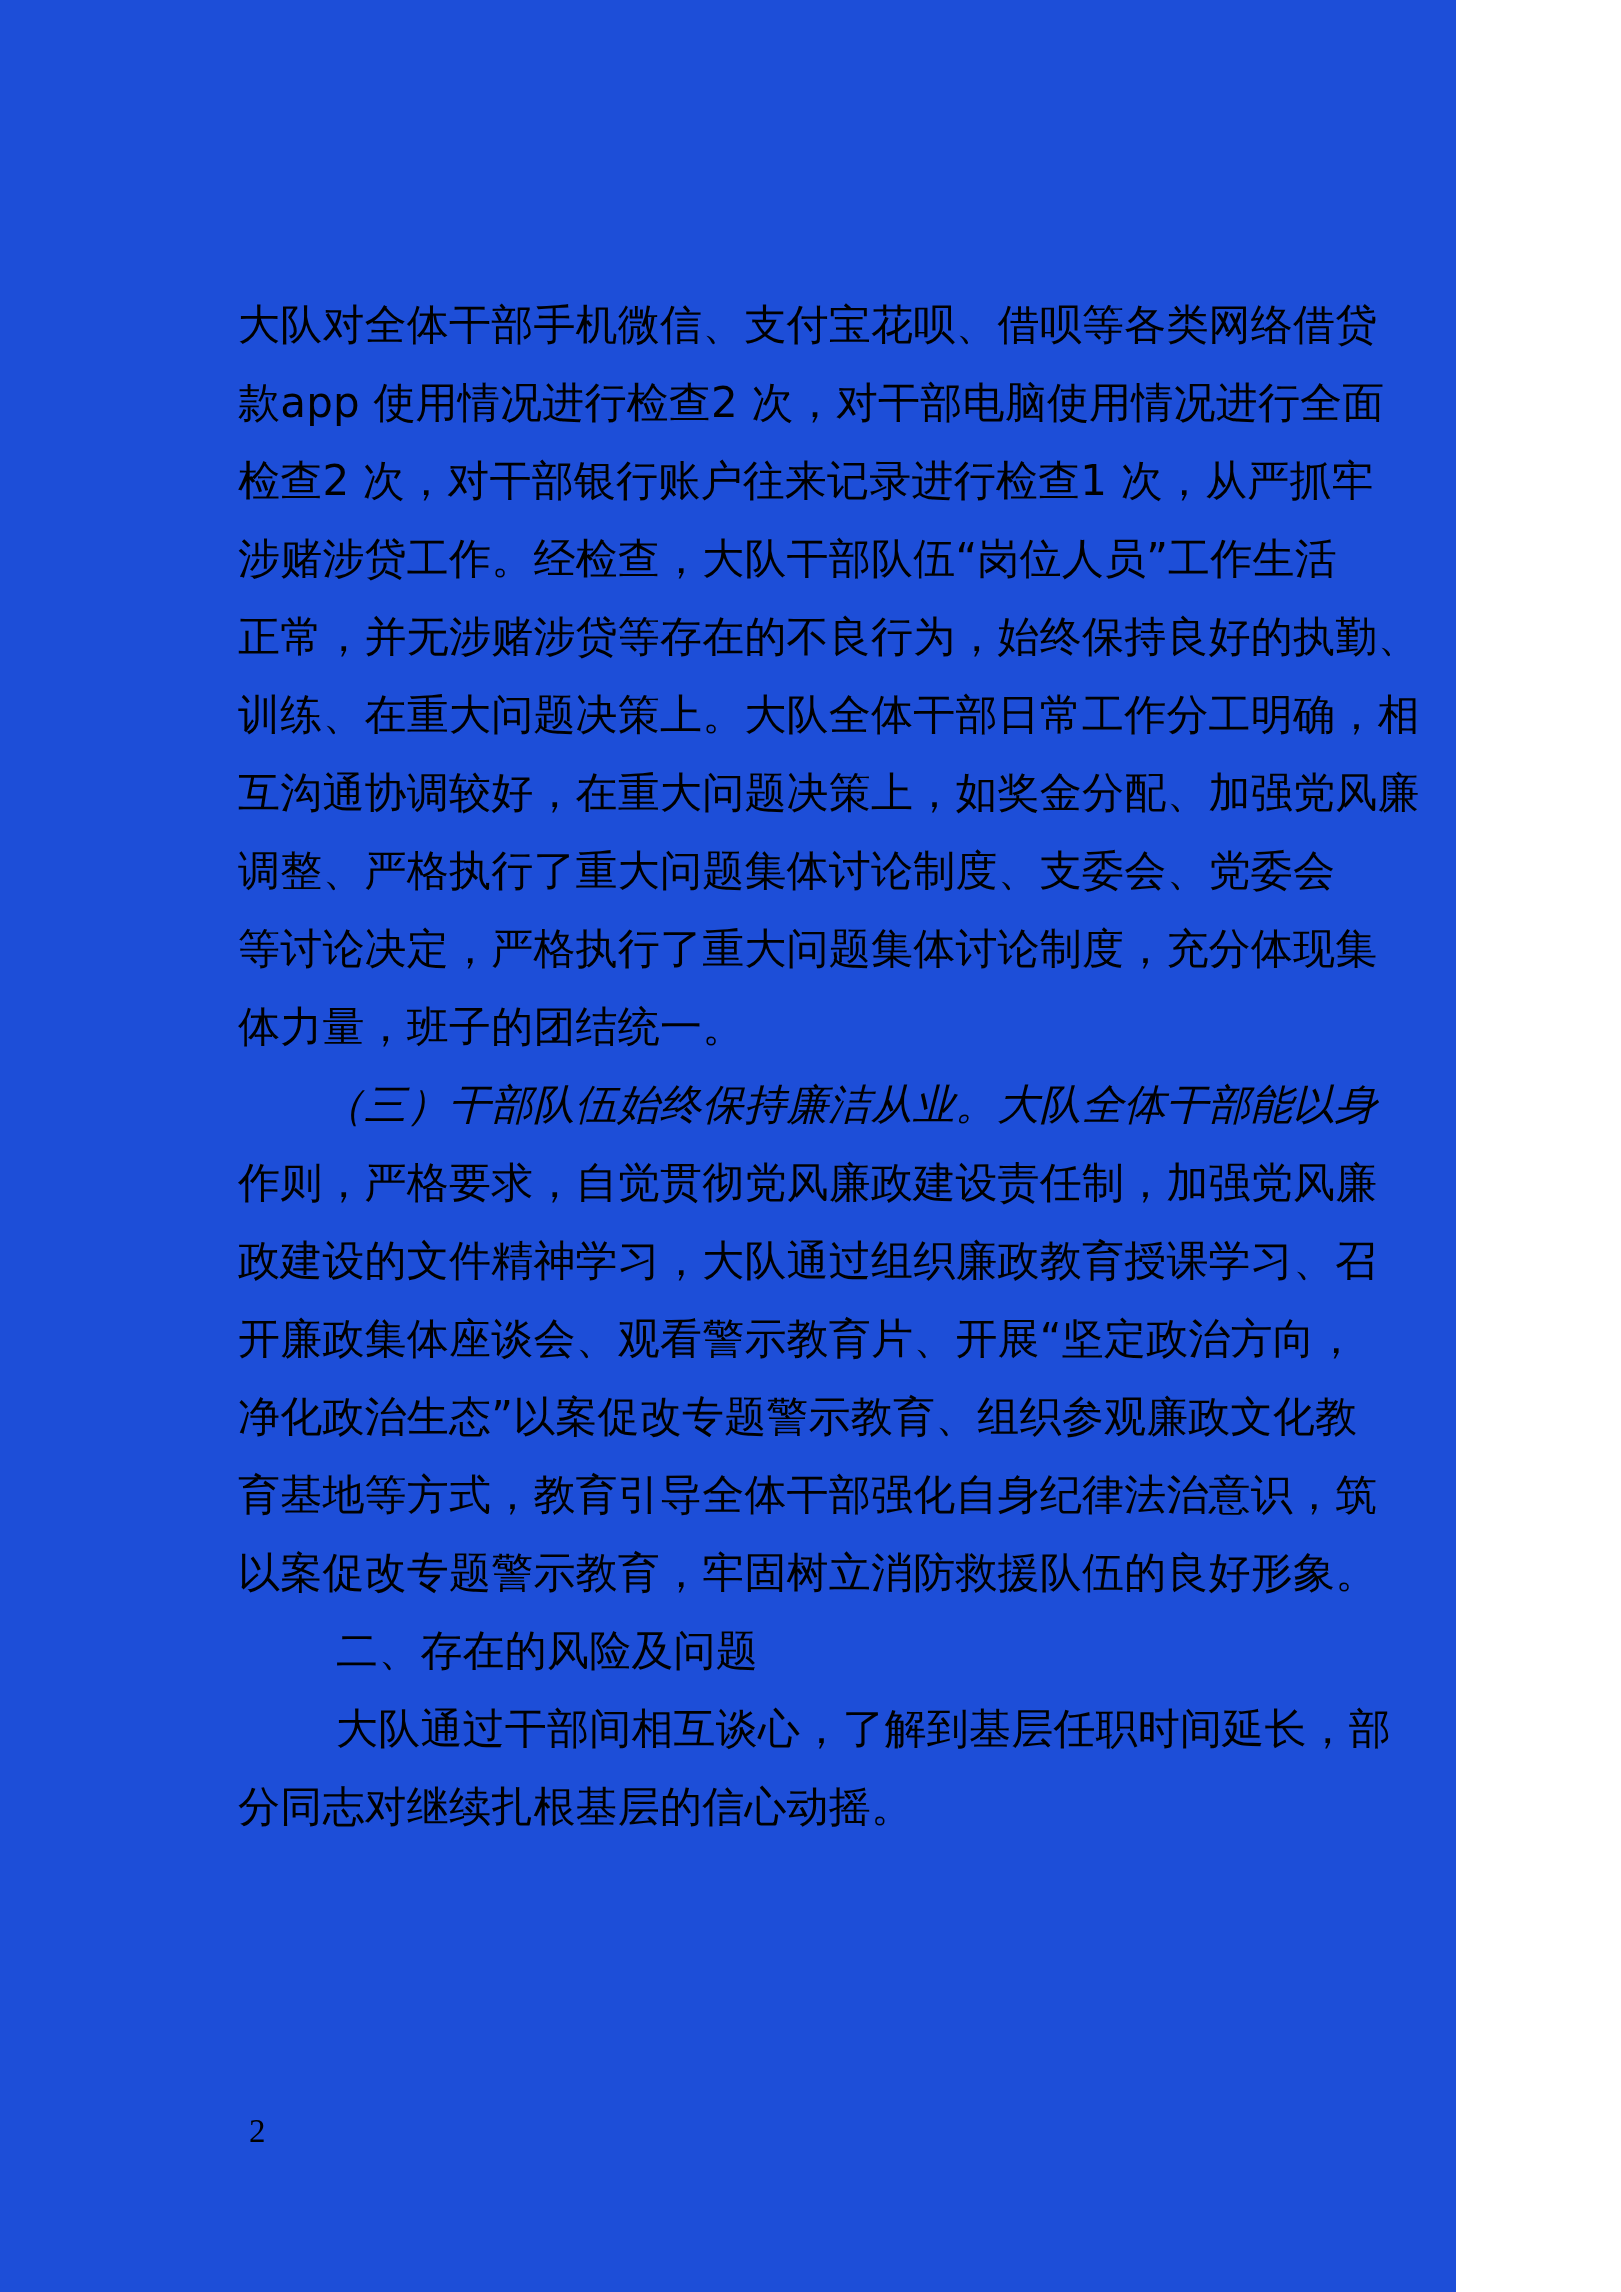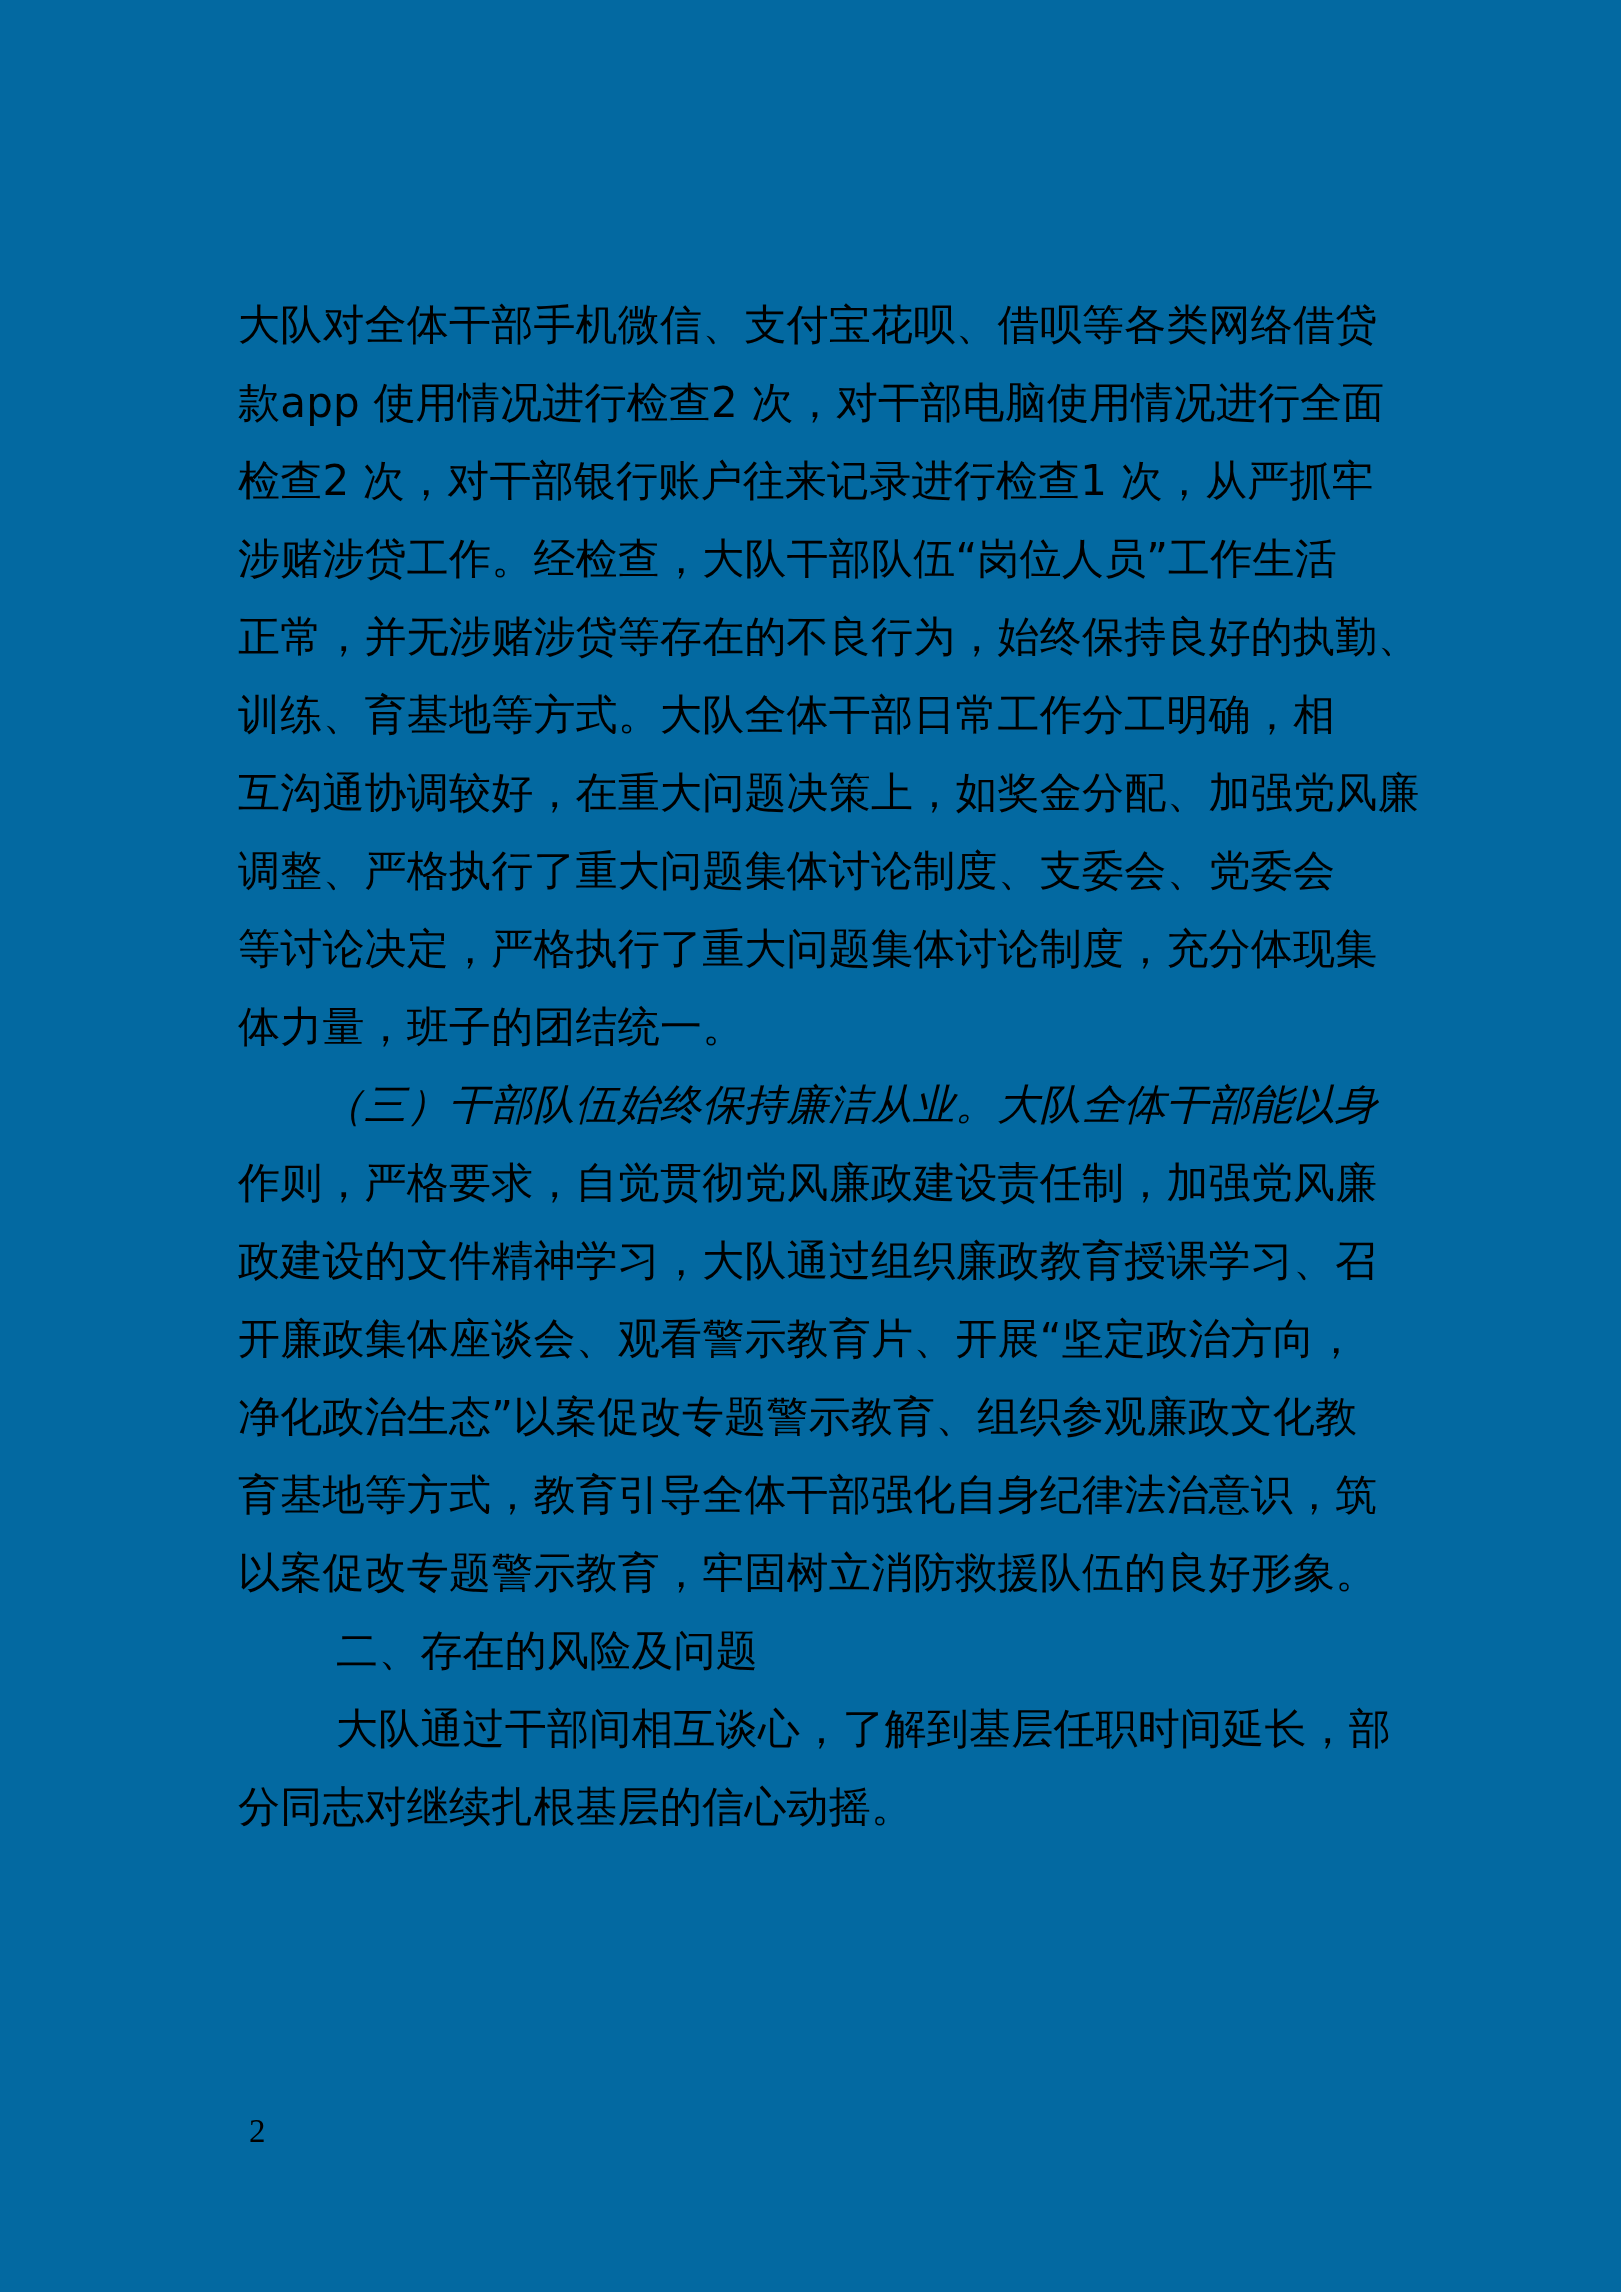--- a/index.html
+++ b/index.html
@@ -12,23 +12,23 @@
       height: 2293px;
       position: relative;
       overflow: hidden;
       font-family: "DejaVu Sans", "Liberation Sans", sans-serif;
       color: #000000;
     }
     .page {
       position: absolute;
       left: 0;
       top: 0;
-      width: 1621px;
+      width: 1456px;
       height: 2293px;
-      background: #0369a1;
+      background: #1d4ed8;
     }
     .content {
       position: absolute;
       left: 238px;
       top: 286px;
       width: 1176px;
     }
     .line {
       display: block;
       height: 78px;
@@ -53,21 +53,21 @@
 <body>
 
 <div class="page">
   <div class="content">
     <div>
       <span class="line">大队对全体干部手机微信、支付宝花呗、借呗等各类网络借贷</span>
       <span class="line">款app 使用情况进行检查2 次，对干部电脑使用情况进行全面</span>
       <span class="line">检查2 次，对干部银行账户往来记录进行检查1 次，从严抓牢</span>
       <span class="line">涉赌涉贷工作。经检查，大队干部队伍“岗位人员”工作生活</span>
       <span class="line">正常，并无涉赌涉贷等存在的不良行为，始终保持良好的执勤、</span>
-      <span class="line">训练、育基地等方式。大队全体干部日常工作分工明确，相</span>
+      <span class="line">训练、在重大问题决策上。大队全体干部日常工作分工明确，相</span>
       <span class="line">互沟通协调较好，在重大问题决策上，如奖金分配、加强党风廉</span>
       <span class="line">调整、严格执行了重大问题集体讨论制度、支委会、党委会</span>
       <span class="line">等讨论决定，严格执行了重大问题集体讨论制度，充分体现集</span>
       <span class="line">体力量，班子的团结统一。</span>
     </div>
     <div>
       <span class="line indent-1">（三）干部队伍始终保持廉洁从业。大队全体干部能以身</span>
       <span class="line">作则，严格要求，自觉贯彻党风廉政建设责任制，加强党风廉</span>
       <span class="line">政建设的文件精神学习，大队通过组织廉政教育授课学习、召</span>
       <span class="line">开廉政集体座谈会、观看警示教育片、开展“坚定政治方向，</span>

